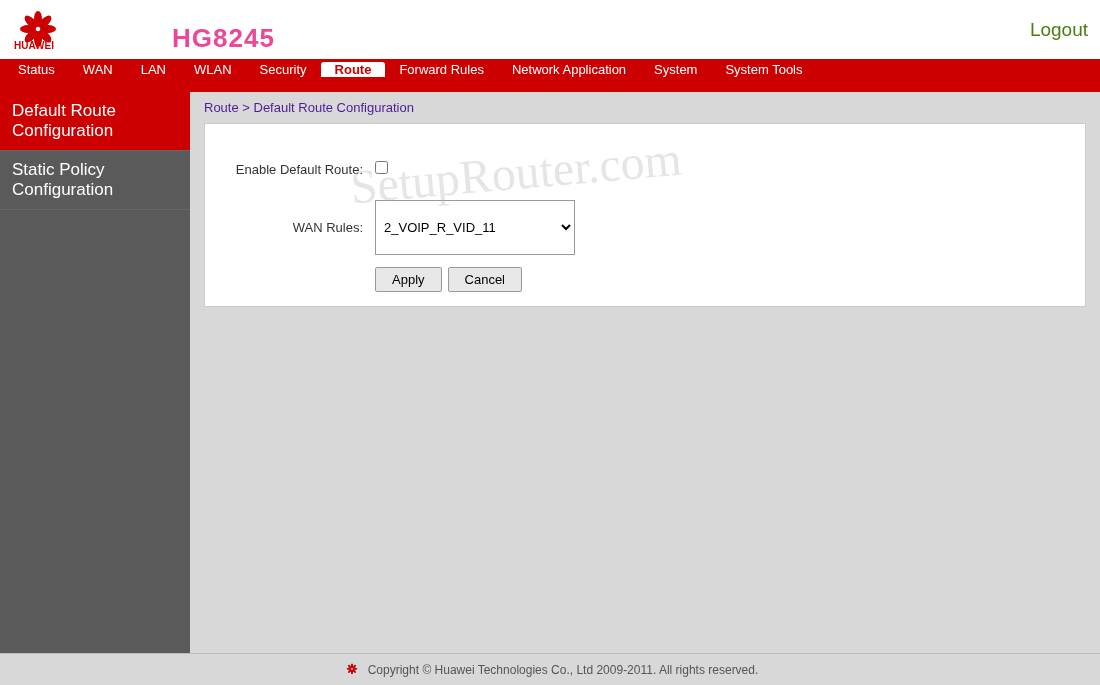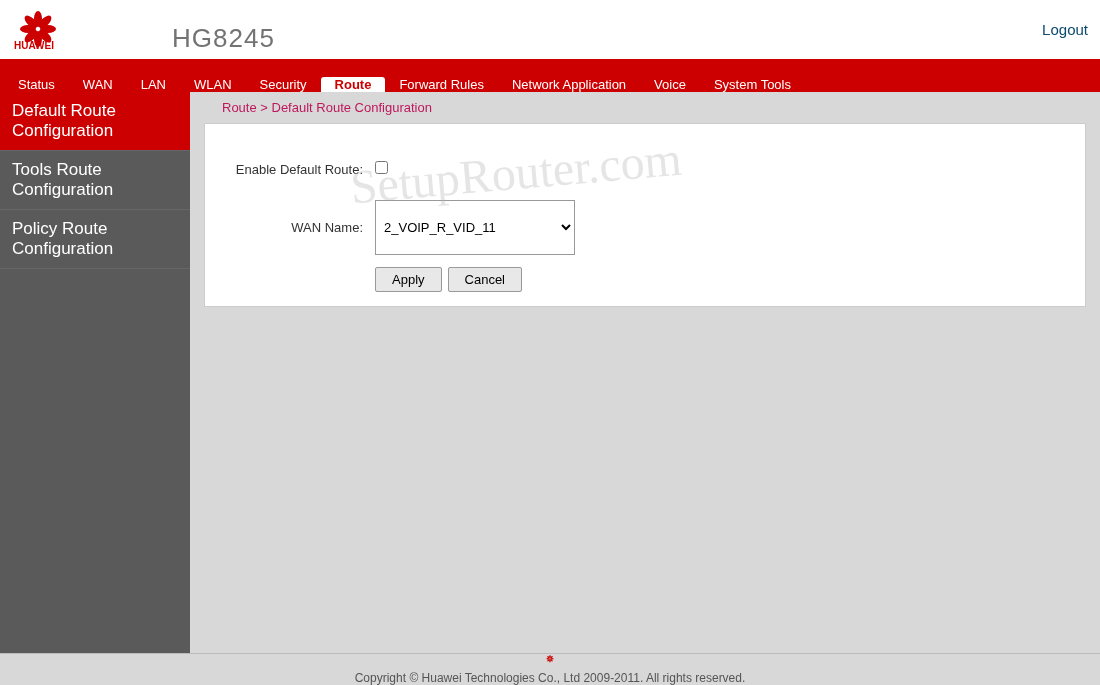--- a/index.html
+++ b/index.html
@@ -16,37 +16,37 @@
     }
     #logo-area {
       display: flex;
       align-items: flex-end;
       gap: 8px;
       min-width: 160px;
     }
     #logo-svg { width: 52px; height: 42px; }
     #brand-name {
       font-size: 26px;
-      font-weight: normal;
-      color: #737373;
+      font-weight: bold;
+      color: #ec4899;
       letter-spacing: 1px;
       margin-top: 18px;
     }
     #logout-btn {
       margin-left: auto;
-      color: #0c4a6e;
-      cursor: pointer;
-      font-size: 15px;
+      color: #4d7c0f;
+      cursor: pointer;
+      font-size: 19px;
     }
 
     
     #navbar {
       background: #c00;
       display: flex;
-      align-items: flex-end;
+      align-items: flex-start;
       height: 30px;
       padding: 0 4px;
     }
     .nav-item {
       color: #fff;
       padding: 0 14px;
       display: flex;
       align-items: center;
       cursor: pointer;
       font-size: 13px;
@@ -84,23 +84,23 @@
     }
 
     
     #content {
       flex: 1;
       background: #d8d8d8;
       padding: 0;
       overflow: auto;
     }
     #breadcrumb {
-      padding: 8px 32px;
-      font-size: 13px;
-      color: #be185d;
+      padding: 8px 14px;
+      font-size: 13px;
+      color: #4c1d95;
       background: #d8d8d8;
     }
     #info-box {
       margin: 6px 14px 12px 14px;
       background: #ffffcc;
       border: 1px solid #e0e0a0;
       padding: 10px 14px;
       font-size: 13px;
       color: #555;
     }
@@ -153,21 +153,20 @@
     #footer {
       height: 32px;
       background: #d8d8d8;
       border-top: 1px solid #bbb;
       display: flex;
       align-items: center;
       justify-content: center;
       font-size: 12px;
       color: #555;
       gap: 6px;
-      flex-direction: column;
     }
 
     
     #watermark {
       position: absolute;
       top: 145px;
       left: 350px;
       font-size: 48px;
       color: rgba(180,180,180,0.35);
       font-family: Georgia, serif;
@@ -204,46 +203,45 @@
 
 <div id="navbar">
     <div class="nav-item">Status</div>
     <div class="nav-item">WAN</div>
     <div class="nav-item">LAN</div>
     <div class="nav-item">WLAN</div>
     <div class="nav-item">Security</div>
     <div class="nav-item active">Route</div>
     <div class="nav-item">Forward Rules</div>
     <div class="nav-item">Network Application</div>
-    <div class="nav-item">Voice</div>
+    <div class="nav-item">System</div>
     <div class="nav-item">System Tools</div>
   </div>
 
 <div id="main-layout">
 
   <div id="sidebar">
       <div class="sidebar-item active">Default Route Configuration</div>
-      <div class="sidebar-item">Tools Route Configuration</div>
-      <div class="sidebar-item">Policy Route Configuration</div>
+      <div class="sidebar-item">Static Policy Configuration</div>
     </div>
 
   <div id="content">
     <div id="breadcrumb">Route &gt; Default Route Configuration</div>
 
     <div id="form-box">
 
       <div class="form-row">
         <div class="form-label">Enable Default Route:</div>
         <div class="form-control">
           <input type="checkbox" style="">
         </div>
       </div>
 
       <div class="form-row">
-        <div class="form-label">WAN Name:</div>
+        <div class="form-label">WAN Rules:</div>
         <div class="form-control">
           <select id="wan-select"><option value="2_VOIP_R_VID_11">2_VOIP_R_VID_11</option><option value="1_INTERNET_R_VID_10">1_INTERNET_R_VID_10</option><option value="3_TR069_R_VID_12">3_TR069_R_VID_12</option></select>
         </div>
       </div>
 
       <div class="btn-row">
         <button class="btn">Apply</button>
         <button class="btn">Cancel</button>
       </div>
     </div>

